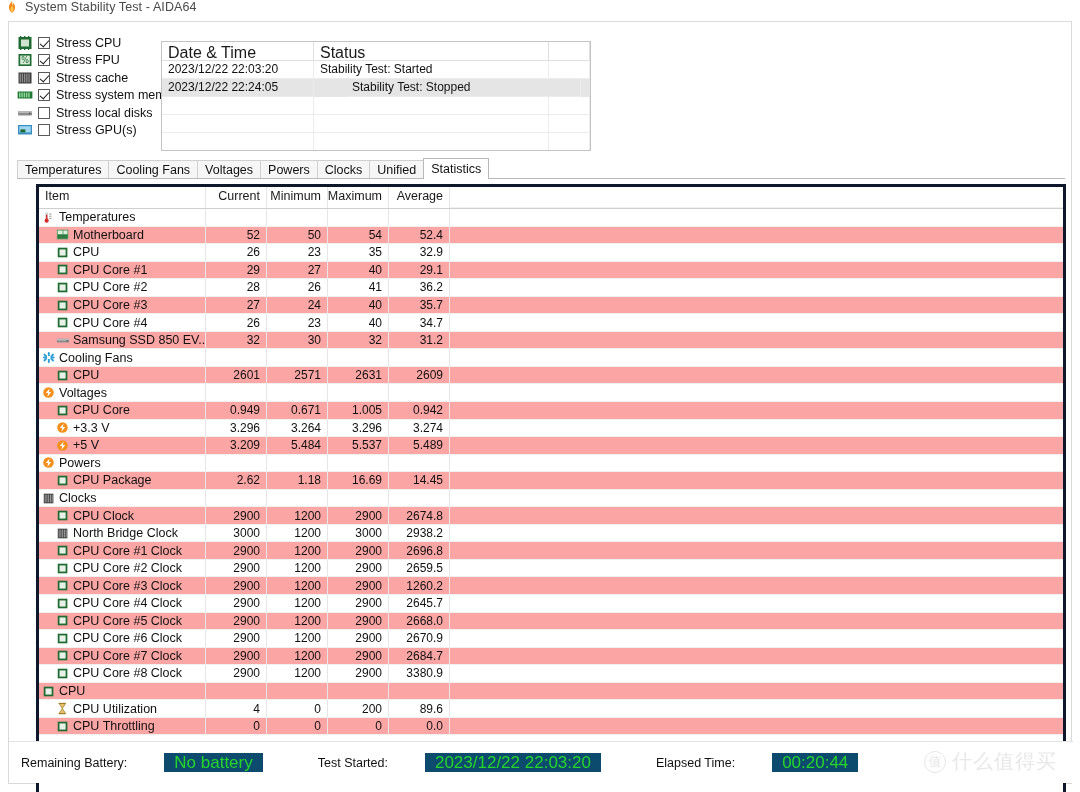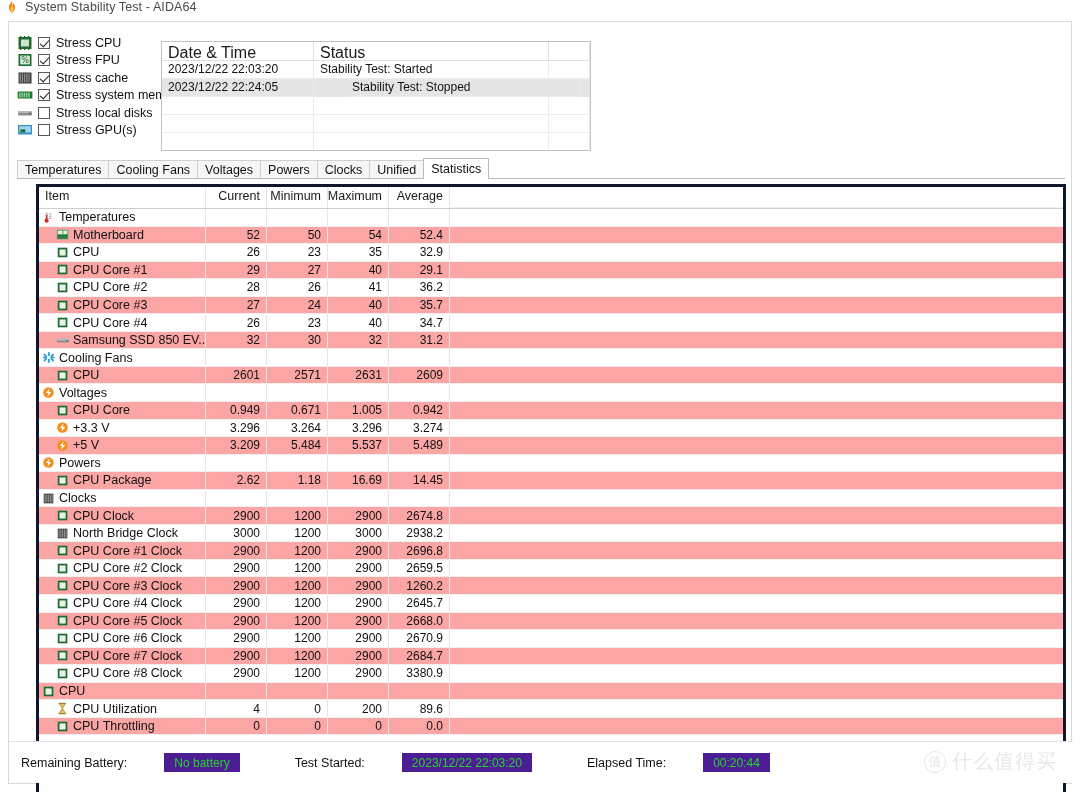--- a/index.html
+++ b/index.html
@@ -218,23 +218,23 @@
     padding-left: 12px;
     gap: 29px;
   }
   .sb-label {
     font-size: 12.5px;
     color: #111;
     margin-right: 8px;
     white-space: nowrap;
   }
   .sb-badge {
-    background: #4c1d95;
+    background: #0c4a6e;
     color: #27d52a;
-    font-size: 12px;
+    font-size: 17px;
     height: 19px;
     min-width: 60px;
     display: flex; align-items: center; justify-content: center;
     padding: 0 10px;
     margin-right: 26px;
     white-space: nowrap;
   }
   .watermark {
     position: absolute;
     right: 16px; bottom: 8px;

